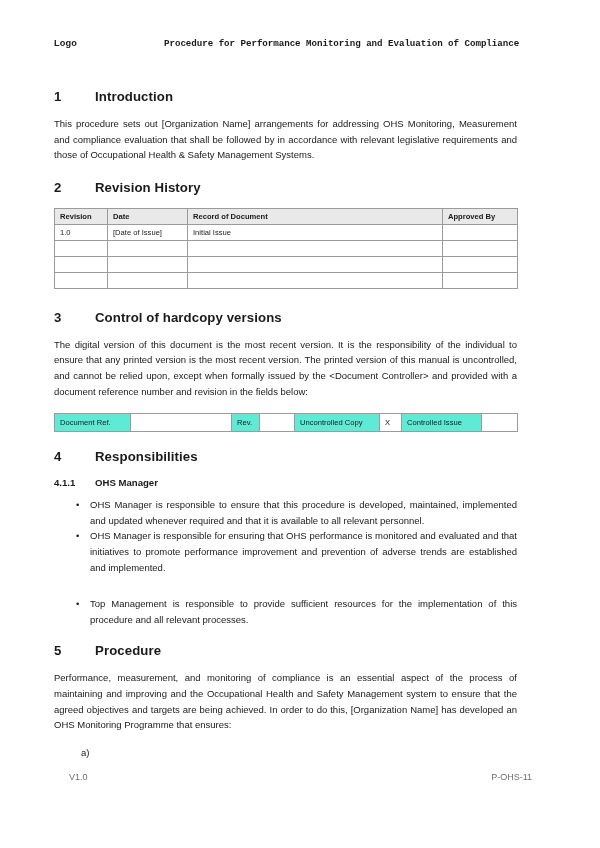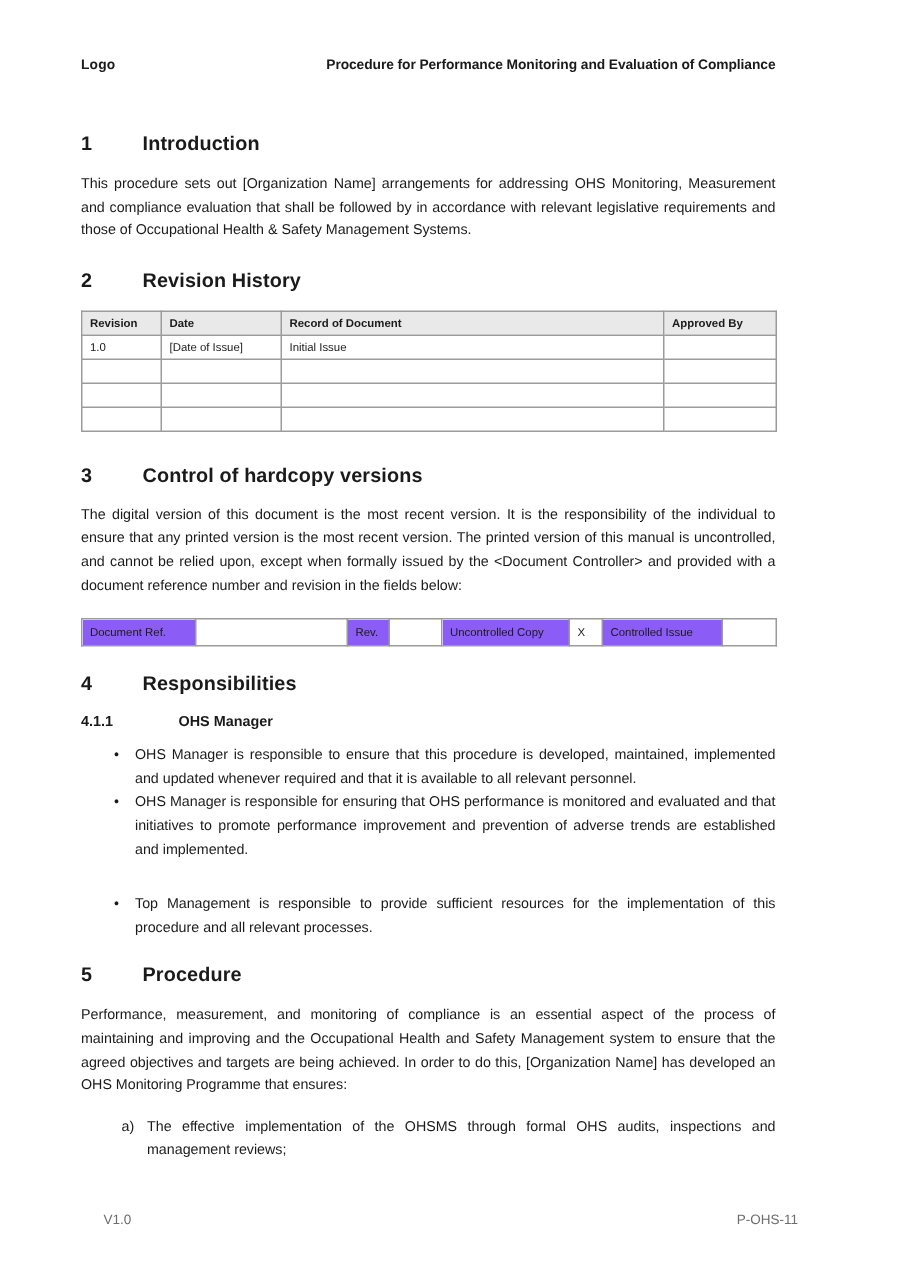--- a/index.html
+++ b/index.html
@@ -41,20 +41,21 @@
   .doc-header .logo {
     width: 110px;
     flex: 0 0 110px;
     letter-spacing: .1px;
   }
   .doc-header .htitle {
     flex: 1 1 auto;
     text-align: right;
     letter-spacing: -.05px;
     white-space: nowrap;
+    font-family: Liberation Mono, monospace;
   }
 
   
   .h1 {
     display: flex;
     font-weight: bold;
     font-size: 13.2px;
     margin: 0;
     letter-spacing: .1px;
   }
@@ -62,21 +63,20 @@
     width: 41px;
     flex: 0 0 41px;
   }
   .h1 .txt { flex: 1 1 auto; }
 
   .h3 {
     display: flex;
     font-weight: bold;
     font-size: 9.6px;
     margin: 0;
-    gap: 24px;
   }
   .h3 .num {
     width: 41px;
     flex: 0 0 41px;
   }
   .h3 .txt { flex: 1 1 auto; }
 
   
   p.body {
     margin: 0;
@@ -161,35 +161,34 @@
   table.refbar td {
     border: 1px solid #9b9b9b;
     font-size: 7.6px;
     padding: 3px 5px;
     height: 18px;
     box-sizing: border-box;
     vertical-align: middle;
     white-space: nowrap;
     overflow: hidden;
   }
-  table.refbar td.lbl { background: #8b5cf6; font-weight: normal; }
+  table.refbar td.lbl { background: #5eead4; font-weight: normal; }
   table.refbar td.blank { background: #ffffff; }
   table.refbar td.mark { background: #ffffff; }
 
   
   .doc-footer {
     position: absolute;
     left: 69px;
     top: 772px;
     width: 463px;
     display: flex;
     justify-content: space-between;
     font-size: 9px;
     color: #6d6d6d;
-    margin-top: 36px;
   }
 
   
   .sp-hdr-1   { height: 40px; }
   .sp-h-p     { height: 12px; }
   .sp-p-h     { height: 17px; }
   .sp-h-tbl   { height: 13px; }
   .sp-tbl-h   { height: 21px; }
   .sp-p-tbl   { height: 14px; }
   .sp-tbl-h2  { height: 17px; }
@@ -348,21 +347,20 @@
       <span class="txt">Procedure</span>
     </div>
     <div class="sp-h-p"></div>
     <p class="body">Performance, measurement, and monitoring of compliance is an essential aspect of the process of maintaining and improving and the Occupational Health and Safety Management system to ensure that the agreed objectives and targets are being achieved. In order to do this, [Organization Name] has developed an OHS Monitoring Programme that ensures:</p>
 
     <div class="sp-p-ol"></div>
 
     <ol class="alpha">
       <li>
         <span class="mark">a)</span>
-        <span>The effective implementation of the OHSMS through formal OHS audits, inspections and management reviews;</span>
       </li>
     </ol>
 
   </div>
 
   <div class="doc-footer">
     <span>V1.0</span>
     <span>P-OHS-11</span>
   </div>
 

